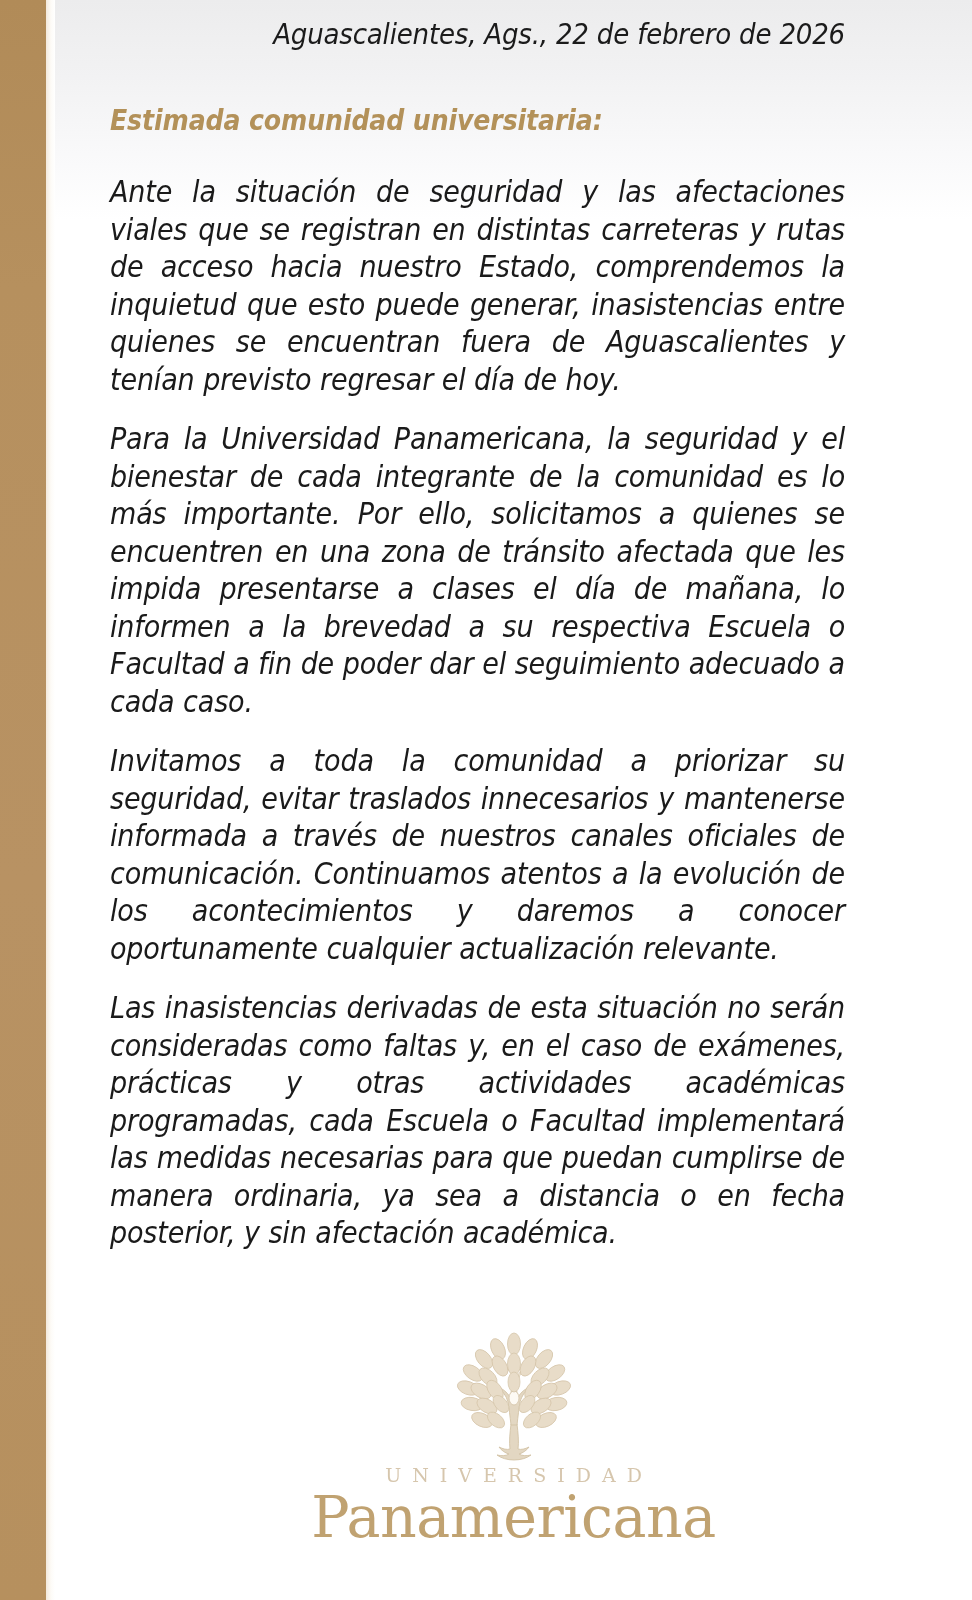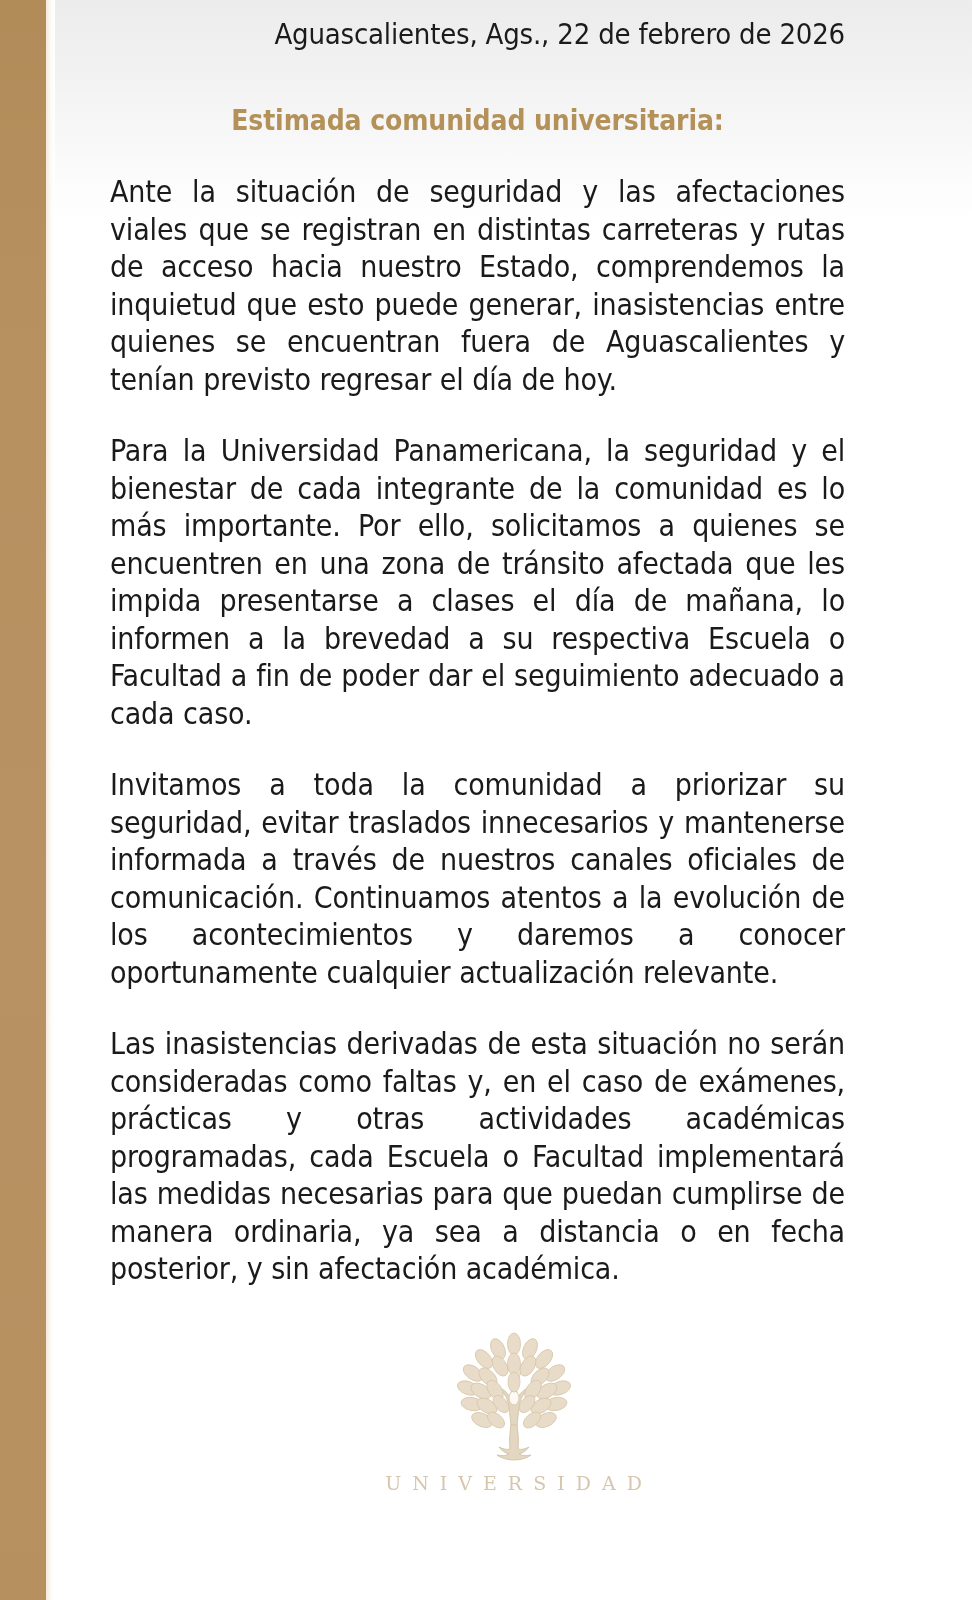--- a/index.html
+++ b/index.html
@@ -32,20 +32,21 @@
     background: linear-gradient(90deg, #f3e9dc 0%, #fdfbf7 55%, #ffffff 100%);
   }
 
   
   #sheet {
     position: absolute;
     left: 55px; top: 0;
     width: 917px;
     height: 1390px;
     background: #ffffff;
+    font-style: italic;
   }
   #sheet-shade {
     position: absolute;
     left: 0; top: 0;
     width: 917px;
     height: 220px;
     background: linear-gradient(180deg, #ececed 0%, #f2f2f3 35%, #f9f9fa 70%, #ffffff 100%);
     pointer-events: none;
   }
 
@@ -69,26 +70,25 @@
   }
 
   
   #salutation {
     margin-top: 53px;
     font-family: "DejaVu Sans Condensed", "Liberation Sans Narrow", "Liberation Sans", sans-serif;
     font-size: 28px;
     font-weight: 700;
     color: #b39159;
     letter-spacing: -0.1px;
-    text-align: center;
   }
 
   
   .para {
-    margin-top: 34px;
+    margin-top: 22px;
     font-family: "DejaVu Sans Condensed", "Liberation Sans Narrow", "Liberation Sans", sans-serif;
     font-size: 30px;
     line-height: 37.5px;
     color: #1a1a1a;
     text-align: justify;
     text-justify: inter-word;
     letter-spacing: -0.15px;
     word-spacing: 0.2px;
     hyphens: none;
   }
@@ -98,21 +98,21 @@
   #logo-block {
     position: absolute;
     left: 55px;
     top: 1332px;
     width: 917px;
     text-align: center;
   }
   #tree-icon { display: block; margin: 0 auto; }
 
   #logo-universidad {
-    margin-top: 8px;
+    margin-top: 0;
     font-family: "DejaVu Serif", "Liberation Serif", serif;
     font-size: 19px;
     font-weight: 400;
     letter-spacing: 11px;
     text-indent: 11px;
     color: #d6c6ad;
   }
   #logo-panamericana {
     margin-top: 1px;
     font-family: "DejaVu Serif", "Liberation Serif", serif;
@@ -198,13 +198,14 @@
       <ellipse cx="83" cy="72" rx="6" ry="10" transform="rotate(40 83 72)"></ellipse>
       <ellipse cx="38" cy="88" rx="6.5" ry="11" transform="rotate(-65 38 88)"></ellipse>
       <ellipse cx="102" cy="88" rx="6.5" ry="11" transform="rotate(65 102 88)"></ellipse>
       <ellipse cx="52" cy="88" rx="6" ry="10" transform="rotate(-50 52 88)"></ellipse>
       <ellipse cx="88" cy="88" rx="6" ry="10" transform="rotate(50 88 88)"></ellipse>
     </g>
   </svg>
 
   <div id="logo-universidad">UNIVERSIDAD</div>
 
+  <div id="logo-panamericana">Panamericana</div>
 </div>
 
 </body></html>

